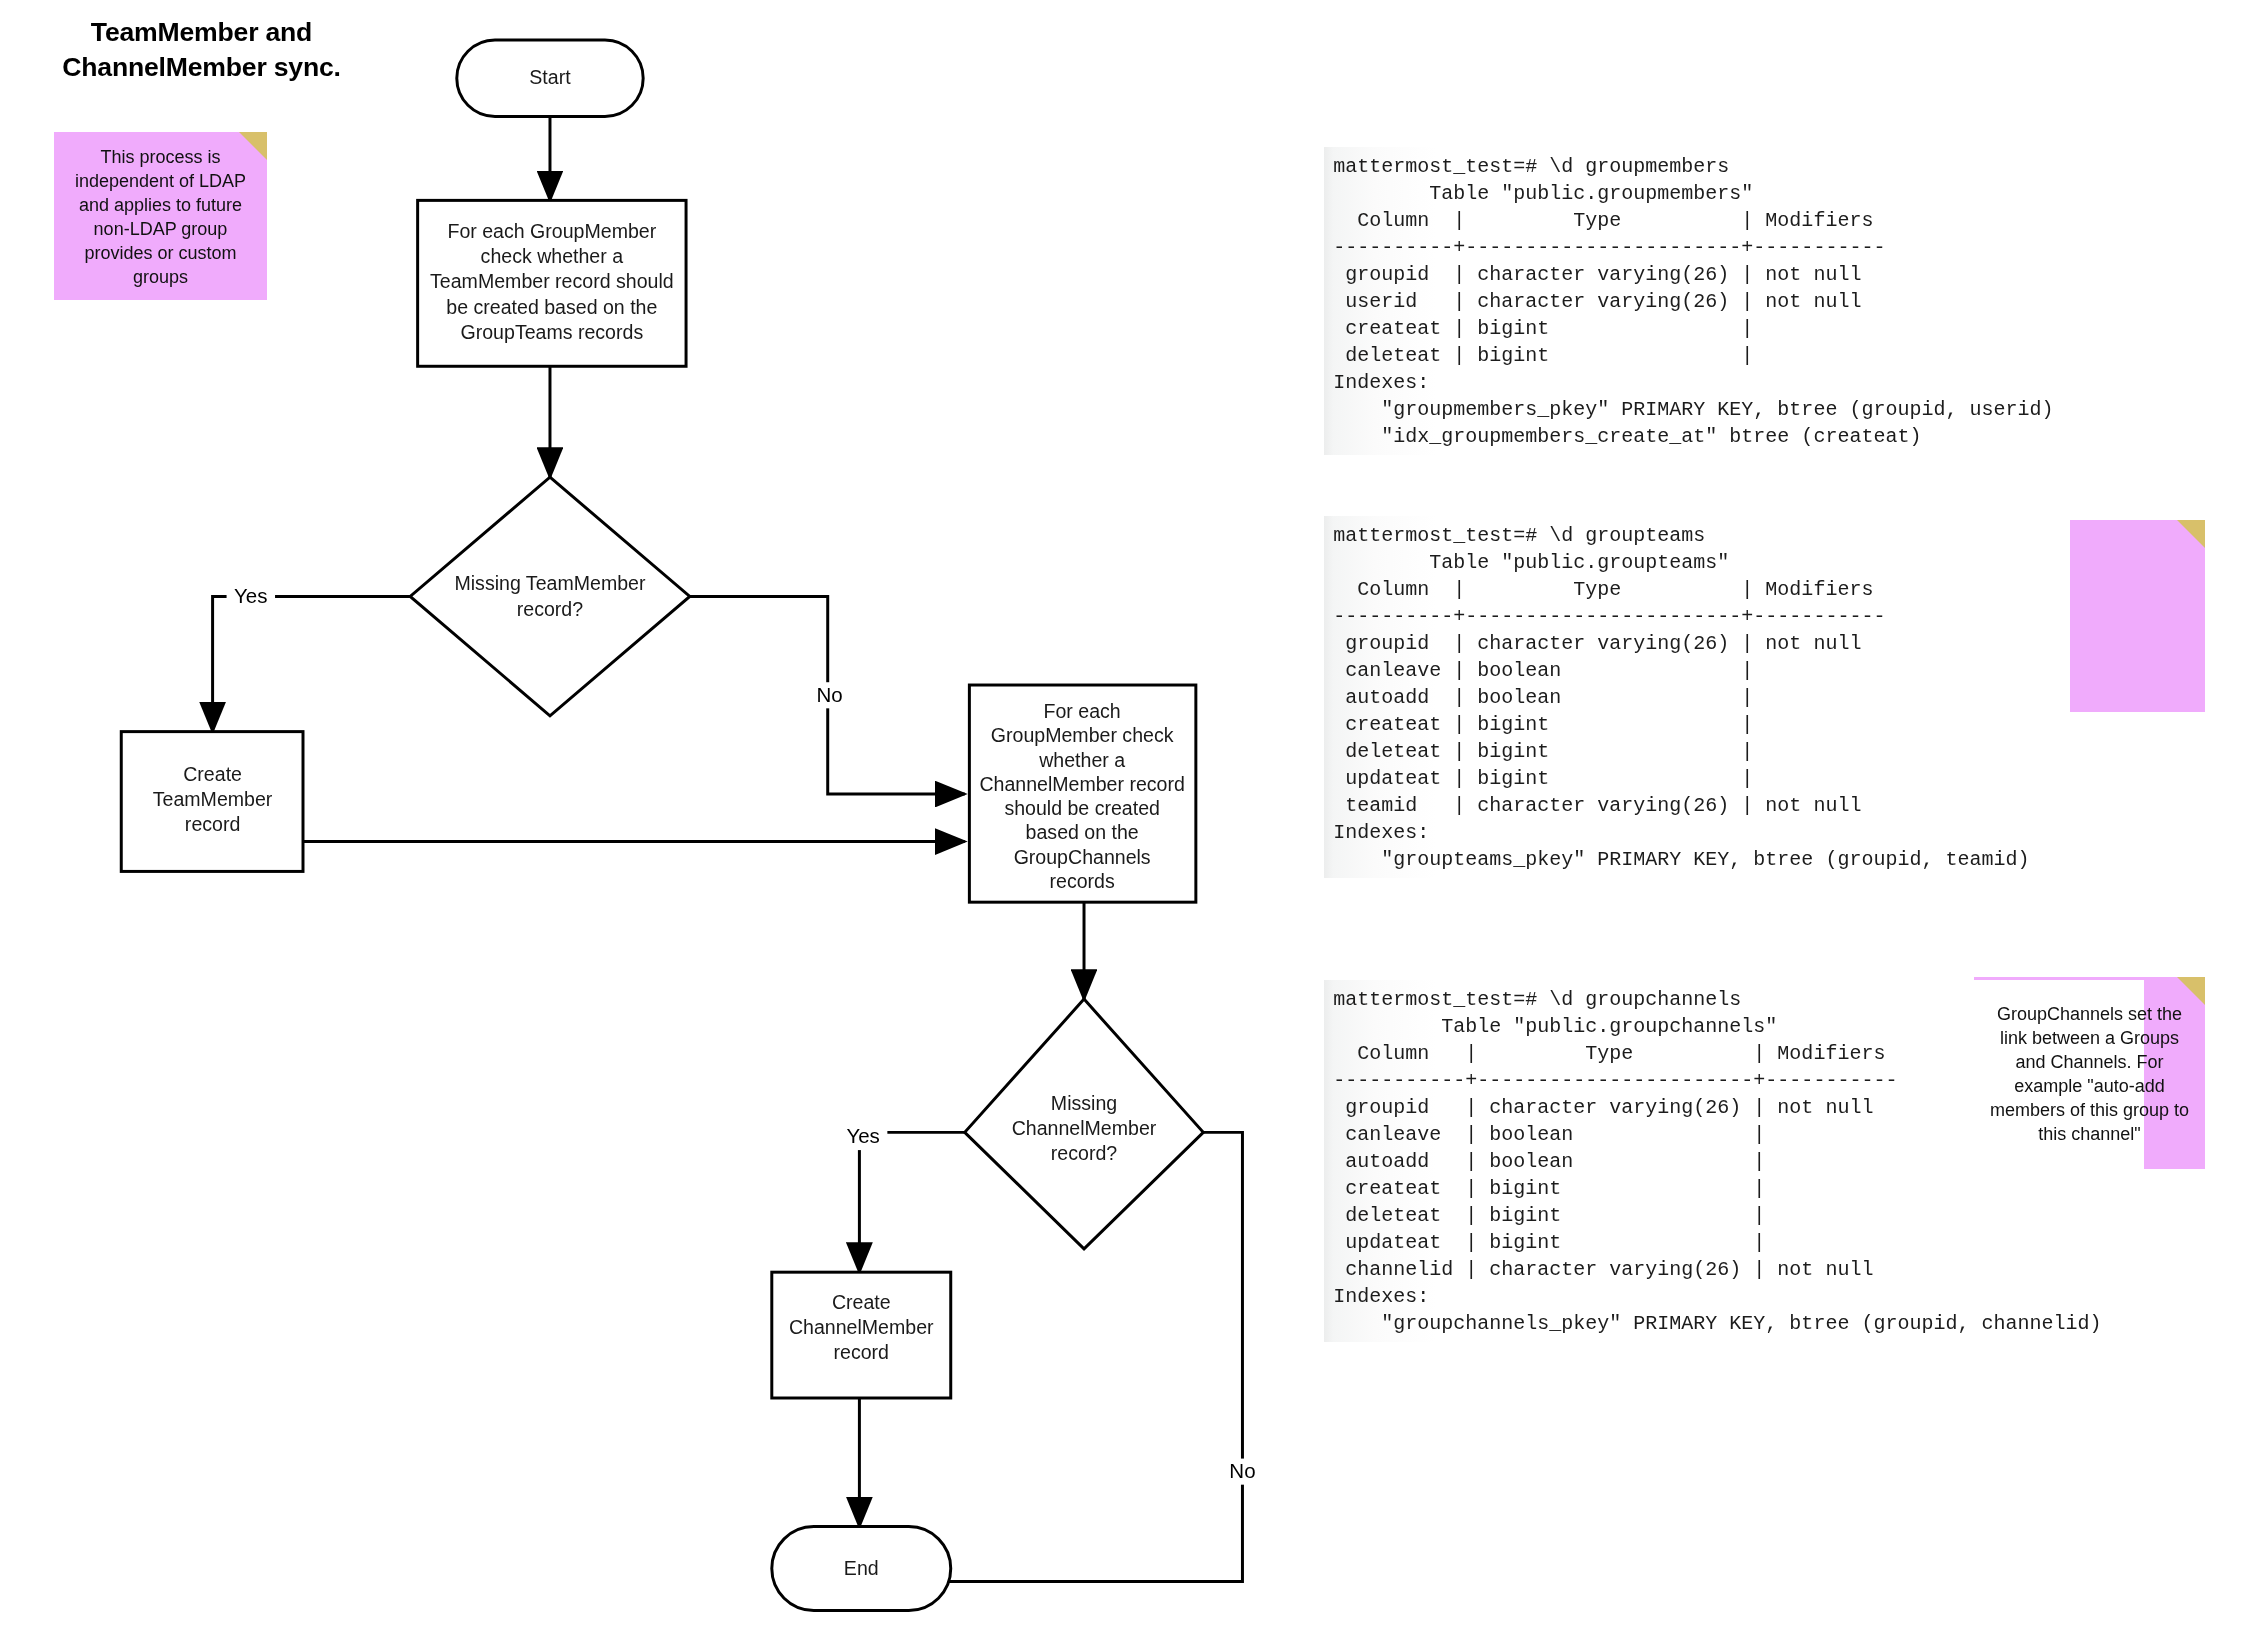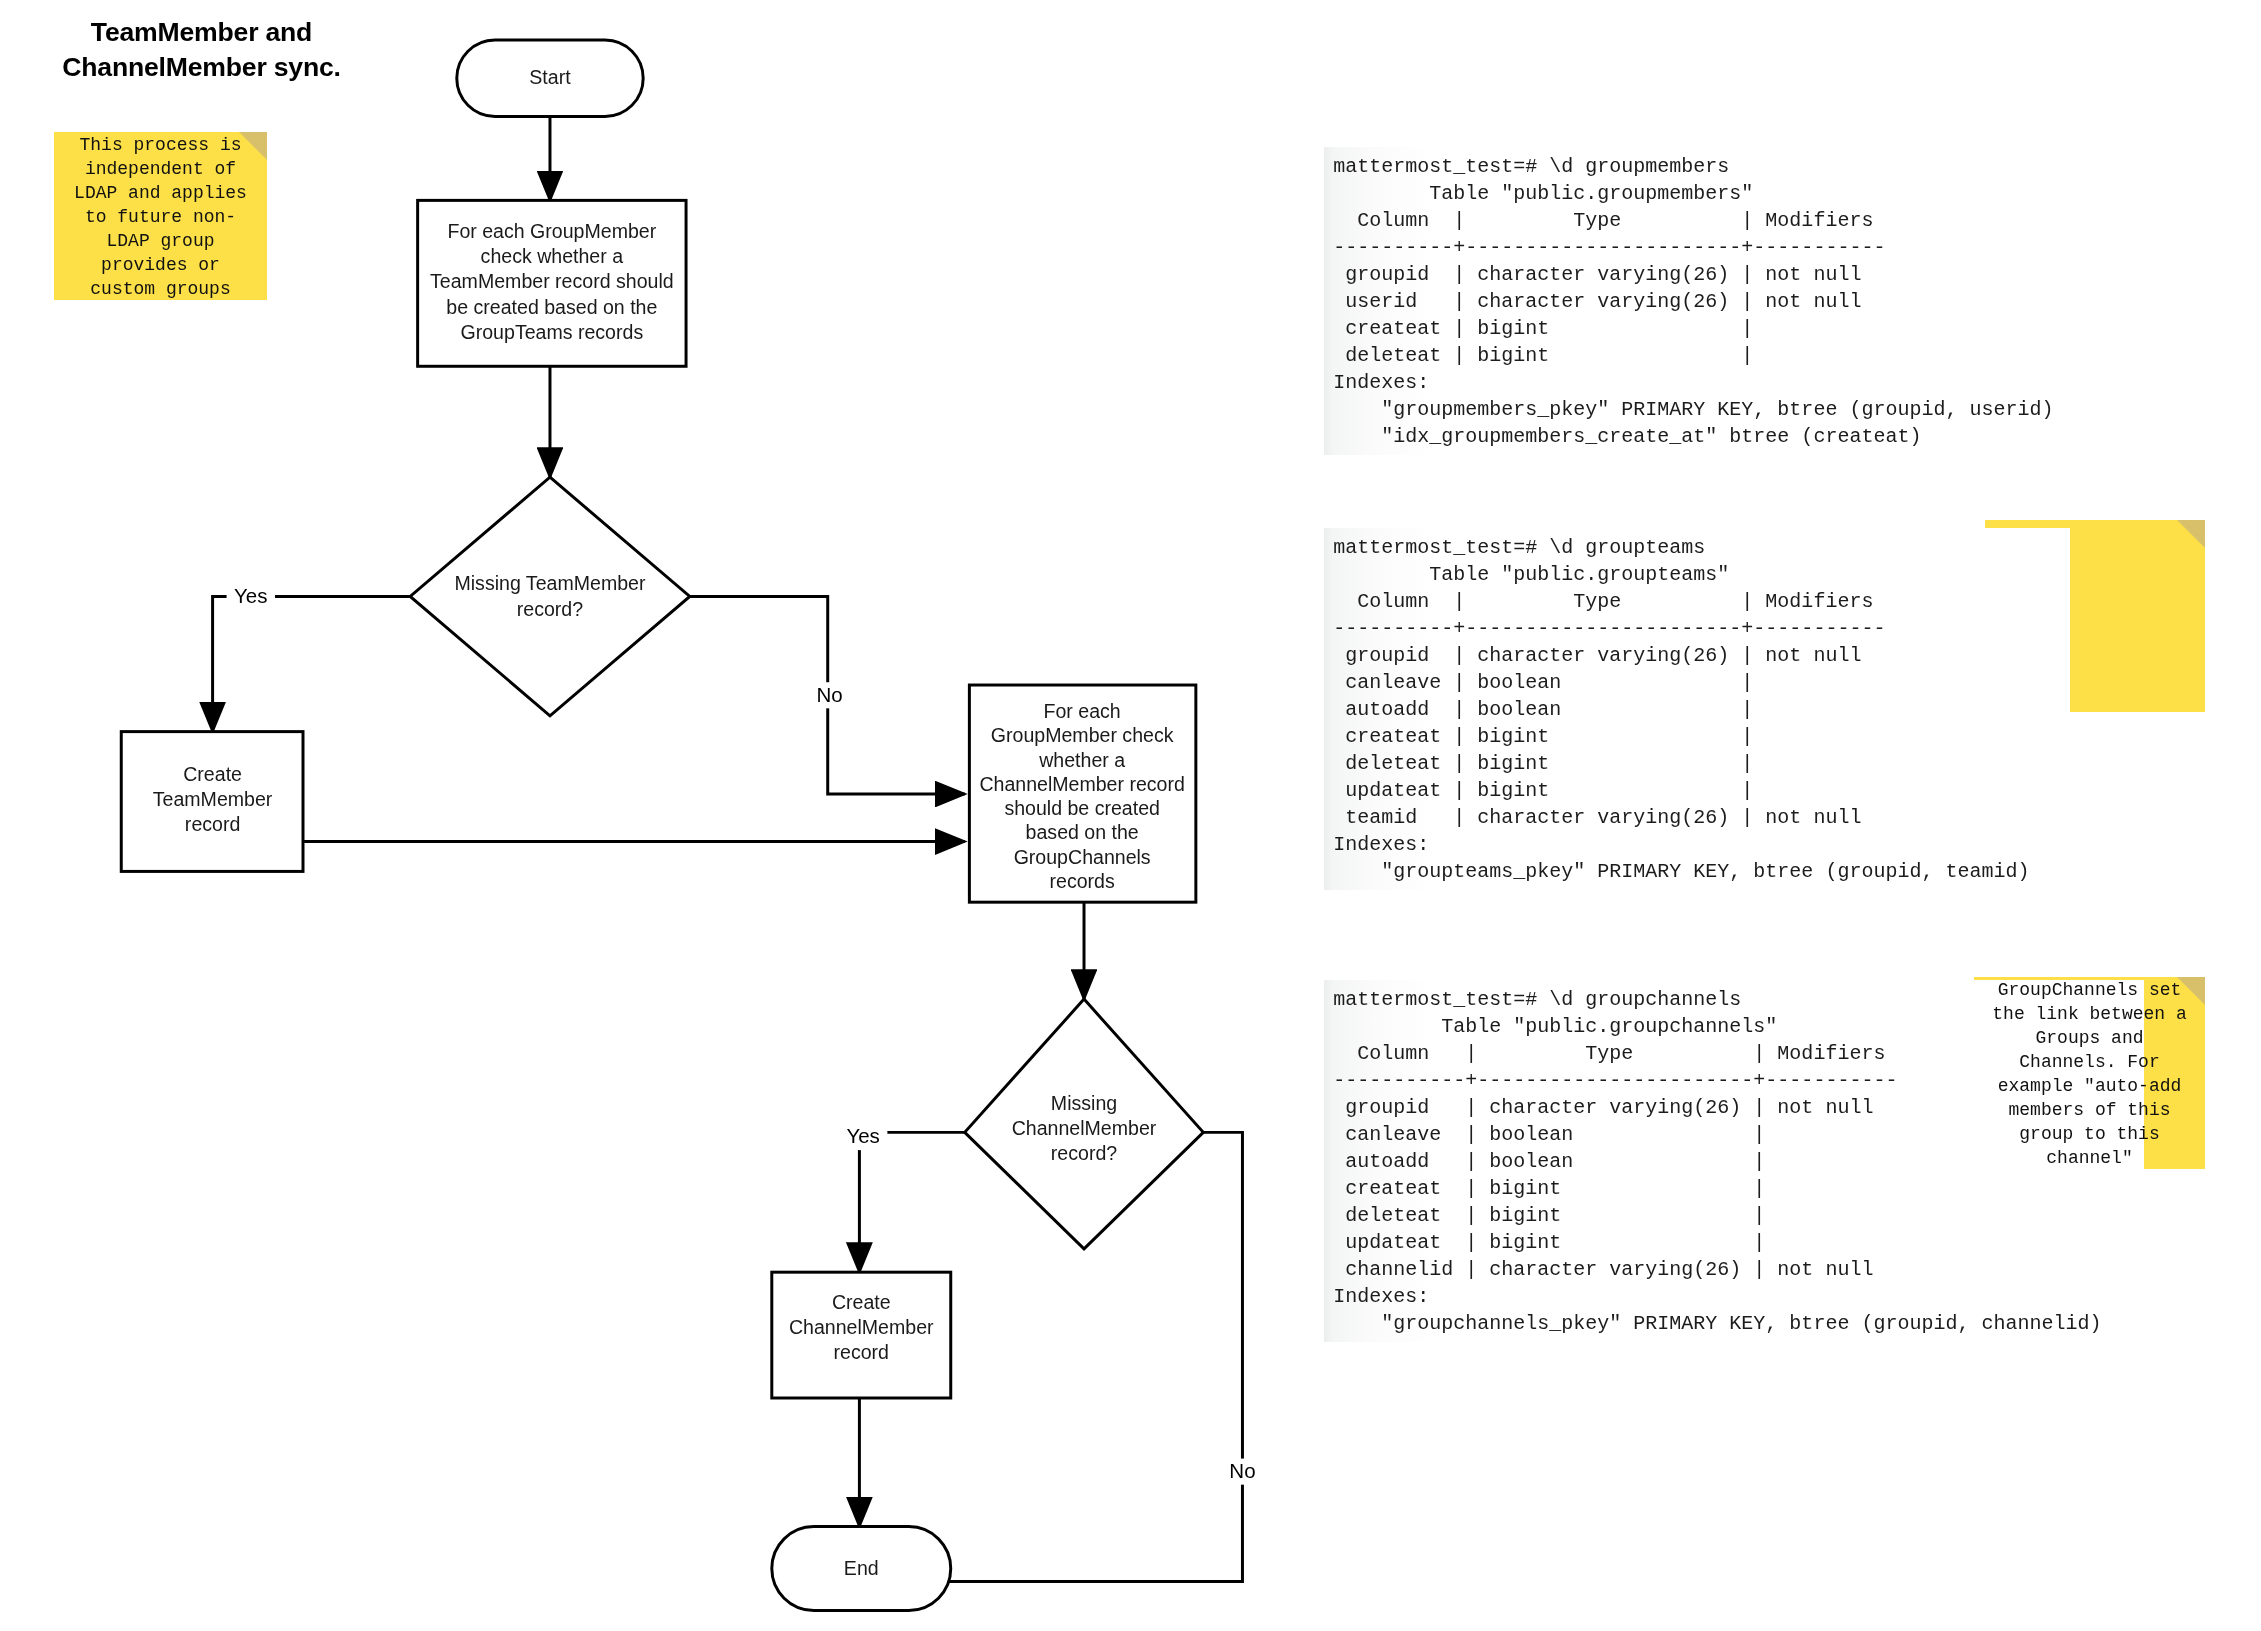--- a/index.html
+++ b/index.html
@@ -65,31 +65,30 @@
     font-size: 26.6px;
     font-weight: bold;
     line-height: 1.32;
     color: #000000;
     letter-spacing: -0.2px;
   }
 
   
   .sticky-note {
     position: absolute;
-    background: #fde047;
+    background: #f0abfc;
     color: #111111;
     font-size: 18px;
     line-height: 1.34;
     text-align: center;
     box-sizing: border-box;
     padding: 11.2px 9.3px 9.3px 9.3px;
     display: flex;
     align-items: center;
     justify-content: flex-start;
-    font-family: Liberation Mono, monospace;
   }
   .sticky-note .fold {
     position: absolute;
     top: 0;
     right: 0;
     width: 0;
     height: 0;
     border-top: 28px solid #d8c06a;
     border-left: 28px solid transparent;
   }
@@ -124,21 +123,21 @@
     font-family: "Liberation Mono", "DejaVu Sans Mono", monospace;
     font-size: 20px;
     line-height: 27px;
     white-space: pre;
     color: #1c1c1c;
     background: linear-gradient(90deg, #eceded 0%, #f4f5f5 9.3px, #fbfbfb 51px, #ffffff 112px);
     padding: 5.6px 0 5.6px 9.3px;
     box-sizing: border-box;
   }
   #term-groupmembers { left: 1324px; top: 147px; width: 746px; }
-  #term-groupteams   { left: 1324px; top: 528px; width: 746px; }
+  #term-groupteams   { left: 1324px; top: 516px; width: 746px; }
   #term-groupchannels{ left: 1324px; top: 980px; width: 820px; }
 </style>
 </head>
 <body>
 
 <div id="canvas">
 
   <div id="diagram-title">TeamMember and ChannelMember sync.</div>
 
   <div class="sticky-note" id="note-ldap">

